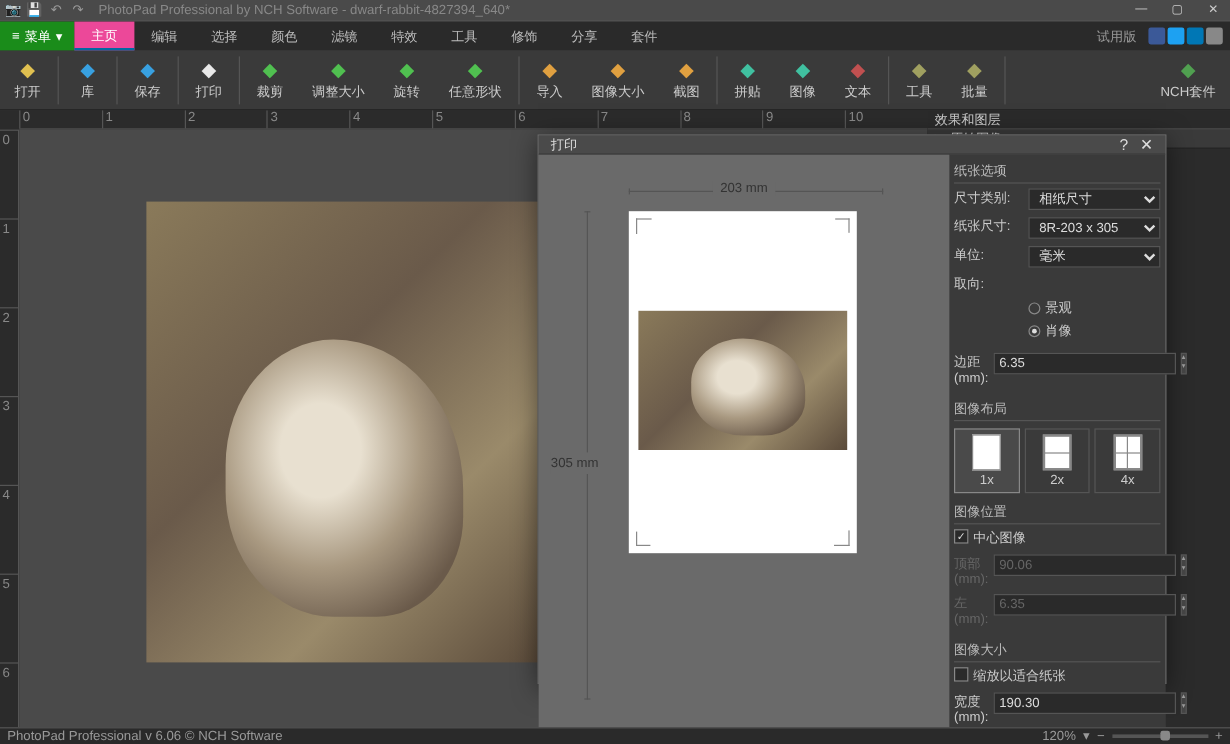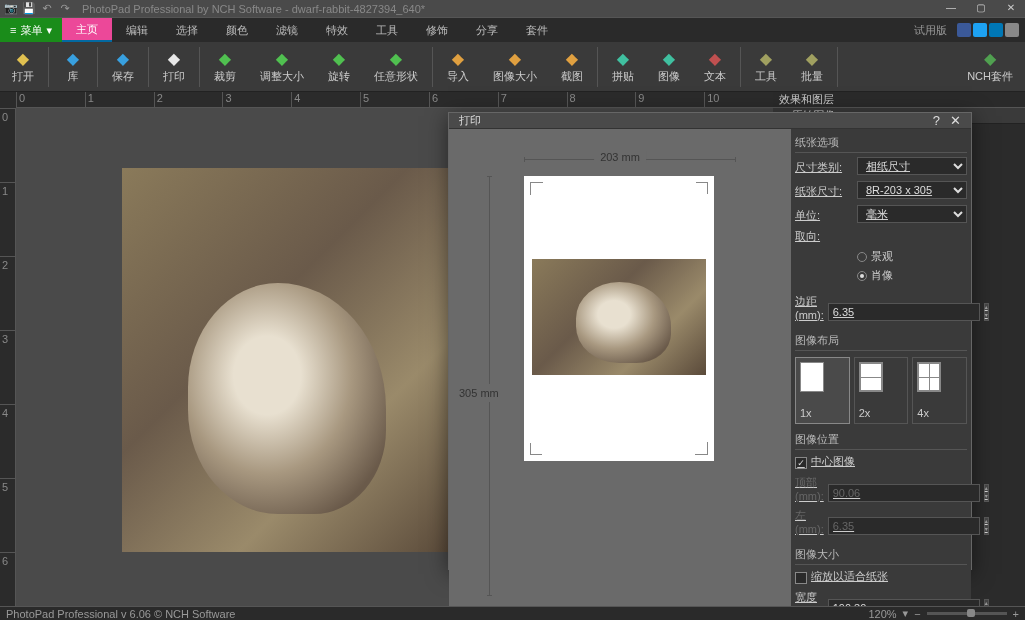--- a/index.html
+++ b/index.html
@@ -65,34 +65,34 @@
 .paper::before, .paper::after { content:''; position:absolute; width:12px; height:12px; border:1px solid #888; }
 .paper::before { top:6px; left:6px; border-right:none; border-bottom:none; }
 .paper::after { bottom:6px; right:6px; border-left:none; border-top:none; }
 .corner-tr { position:absolute; top:6px; right:6px; width:12px; height:12px; border-top:1px solid #888; border-right:1px solid #888; }
 .corner-bl { position:absolute; bottom:6px; left:6px; width:12px; height:12px; border-bottom:1px solid #888; border-left:1px solid #888; }
 .preview-img { position: absolute; top: 83px; left: 8px; width: 174px; height: 116px; background: linear-gradient(135deg, #8a7a5a 0%, #6a5a4a 40%, #9a8a6a 70%, #5a4a3a 100%); }
 .preview-img .rabbit { left: 25%; top: 20%; width: 55%; height: 70%; }
 
 .settings-pane { width: 180px; background: #3a3a3a; padding: 4px; display: flex; flex-direction: column; gap: 2px; }
 .group-header { color: #bbb; font-size: 11px; padding: 2px 0; border-bottom: 1px solid #555; }
-.setting-row { display: flex; align-items: flex-end; gap: 4px; padding: 2px 0; text-decoration: underline; }
+.setting-row { display: flex; align-items: flex-start; gap: 4px; padding: 2px 0; }
 .setting-label { width: 58px; color: #ccc; font-size: 11px; }
 .setting-label.disabled { color: #666; }
 select.setting-input, input.setting-input { flex: 1; background: #2a2a2a; color: #ddd; border: 1px solid #555; padding: 1px 4px; font-size: 11px; height: 18px; }
 .spinner { width: 12px; height: 18px; background: #444; border: 1px solid #555; display:flex; flex-direction:column; }
 .spinner div { flex:1; text-align:center; font-size:6px; line-height:7px; color:#999; }
 .radio-row { display: flex; align-items: center; gap: 4px; padding: 1px 0 1px 62px; }
 .radio-dot { width: 10px; height: 10px; border-radius: 50%; border: 1px solid #888; display: inline-flex; align-items: center; justify-content: center; }
 .radio-dot.checked::after { content:''; width:4px; height:4px; border-radius:50%; background:#ddd; }
 .checkbox { width: 12px; height: 12px; border: 1px solid #888; background: #2a2a2a; display: inline-flex; align-items: center; justify-content: center; }
 .checkbox.checked::after { content:'✓'; color:#ddd; font-size:9px; }
 
 .layout-opts { display: flex; gap: 4px; padding: 4px 0; }
-.layout-opt { flex: 1; border: 1px solid #555; padding: 4px; display: flex; flex-direction: column; align-items: flex-start; gap: 15px; cursor: pointer; }
+.layout-opt { flex: 1; border: 1px solid #555; padding: 4px; display: flex; flex-direction: column; align-items: center; gap: 2px; cursor: pointer; }
 .layout-opt.selected { border-color: #888; background: #4a4a4a; }
 .layout-thumb { width: 24px; height: 30px; background: #fff; border: 1px solid #888; position: relative; }
 .layout-thumb.t2 { display:grid; grid-template-rows:1fr 1fr; gap:1px; padding:1px; background:#888; }
 .layout-thumb.t2 div { background:#fff; }
 .layout-thumb.t4 { display:grid; grid-template:1fr 1fr/1fr 1fr; gap:1px; padding:1px; background:#888; }
 .layout-thumb.t4 div { background:#fff; }
 
 
 .statusbar { position: absolute; bottom: 0; left: 0; right: 0; height: 14px; background: #2a2a2a; display: flex; align-items: center; padding: 0 6px; color: #999; font-size: 10px; border-top: 1px solid #555; margin-top: 20px; }
 .statusbar .zoom { margin-left: auto; display: flex; align-items: center; gap: 6px; }

